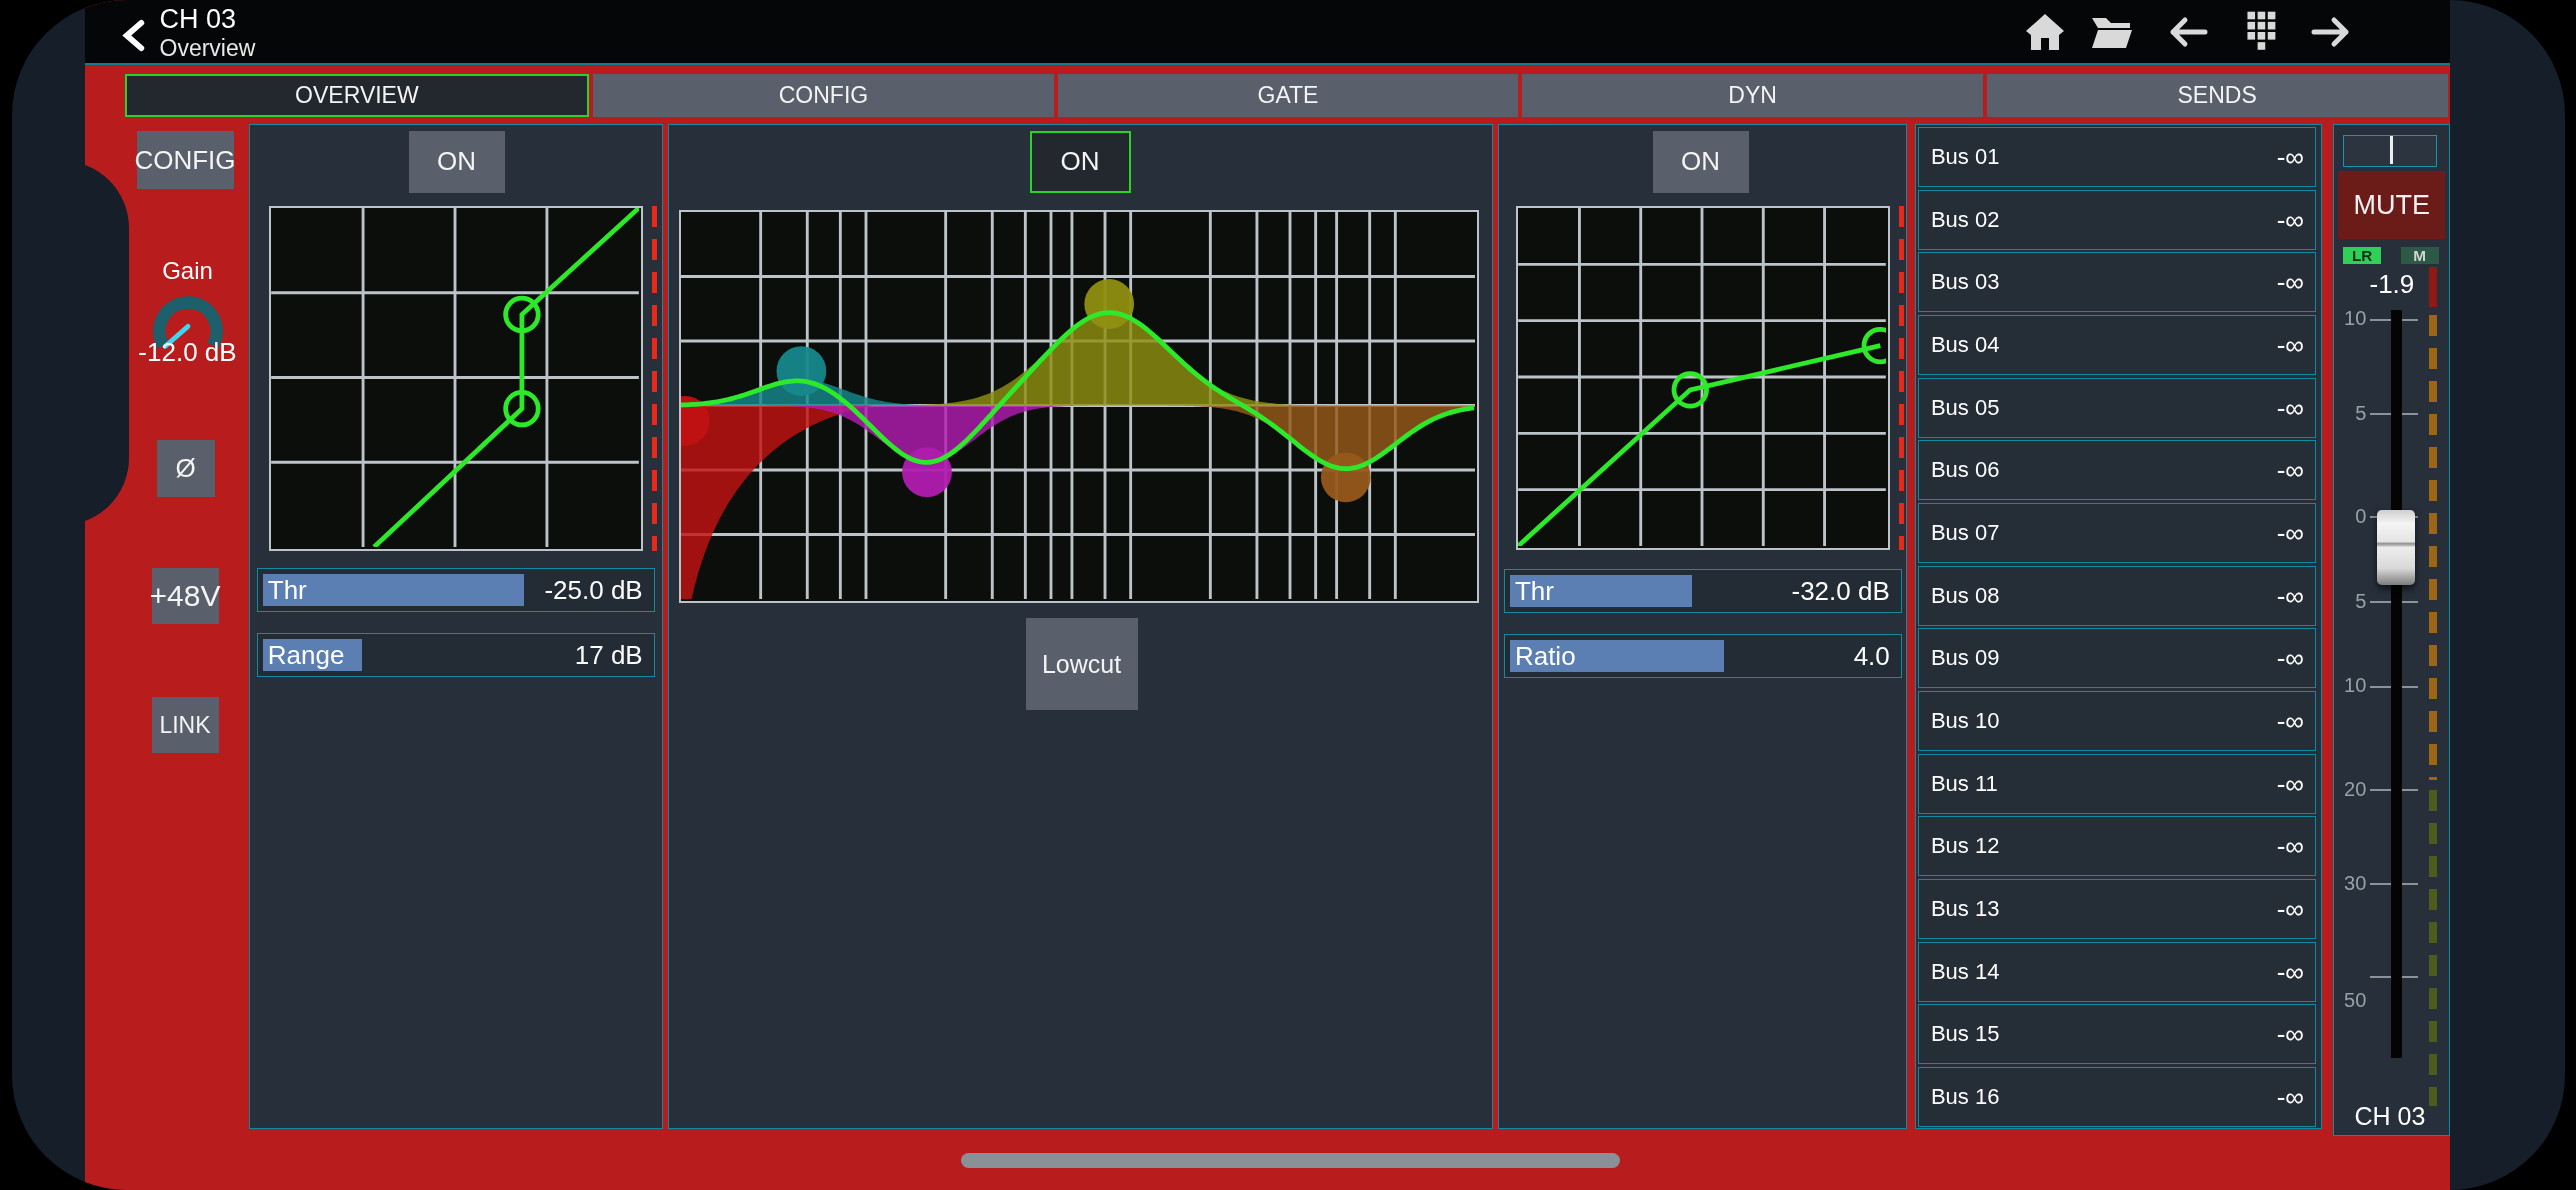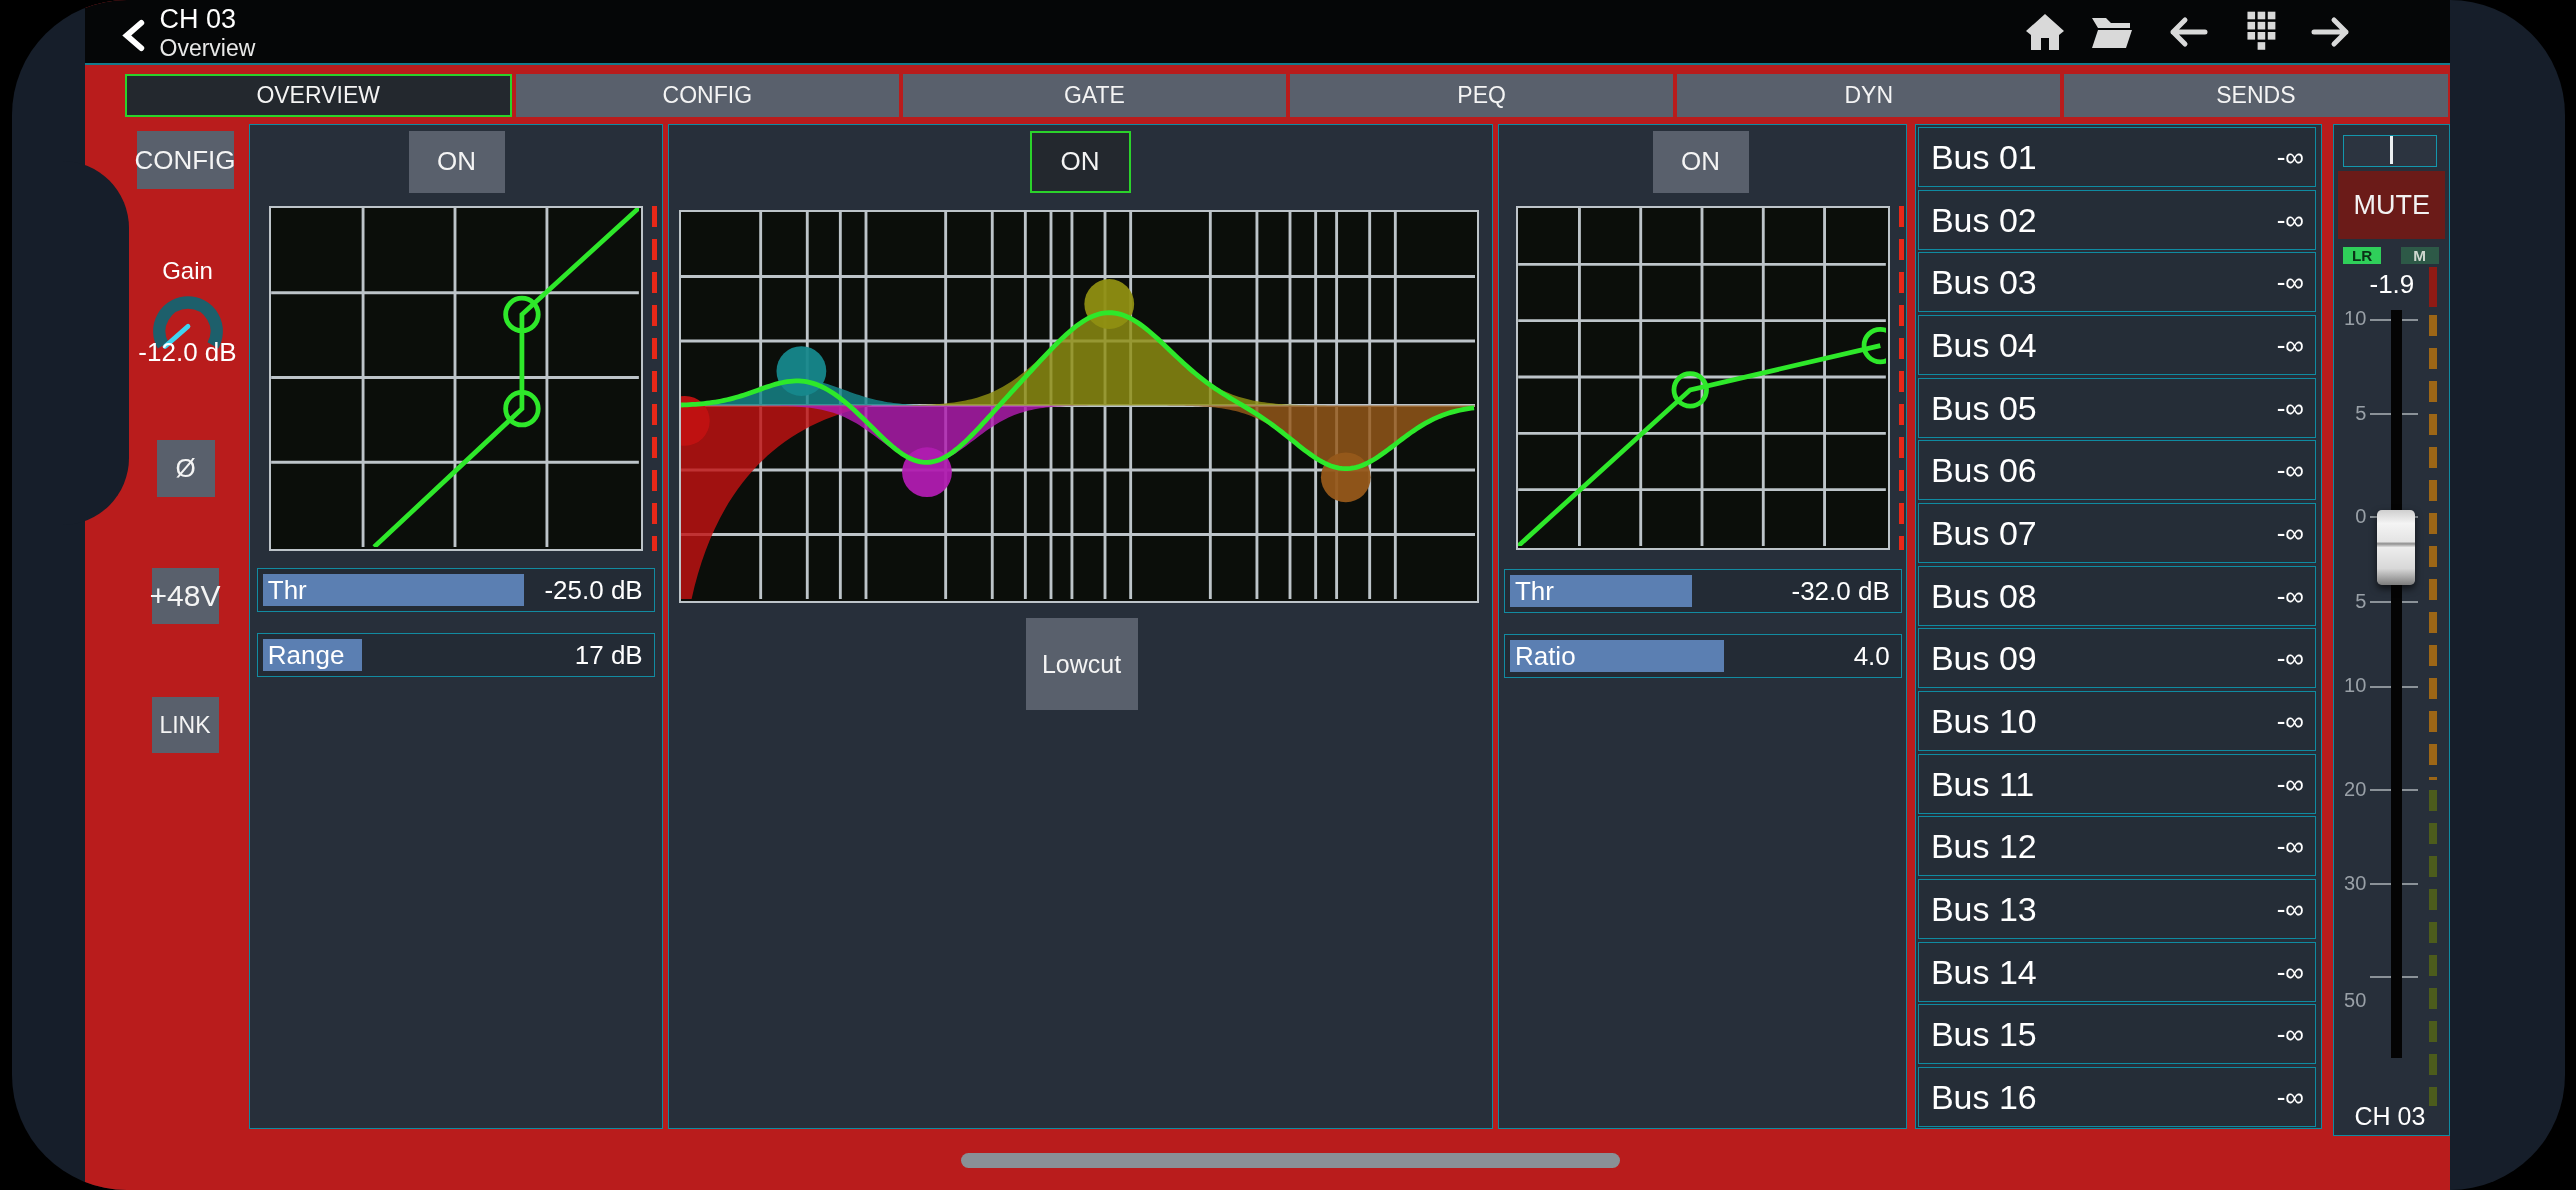--- a/index.html
+++ b/index.html
@@ -38,21 +38,21 @@
   .hslider .fill{position:absolute;left:4.8px;top:4.8px;bottom:4.8px;background:#5b7fb2;}
   .hslider .slabel{position:absolute;left:9.6px;top:50%;transform:translateY(-50%);
     font-size:26px;color:#fff;}
   .hslider .svalue{position:absolute;right:11.5px;top:50%;transform:translateY(-50%);
     font-size:26px;color:#fff;}
   
   .side-label{position:absolute;color:#fff;text-align:center;}
   
   .bus-row{position:absolute;left:2.9px;width:398px;height:60px;background:#252d37;
     border:1.9px solid #0f8ba1;box-sizing:border-box;color:#fff;}
-  .bus-row .bname{position:absolute;left:11.5px;top:50%;transform:translateY(-50%);font-size:34px;}
+  .bus-row .bname{position:absolute;left:11.5px;top:50%;transform:translateY(-50%);font-size:22px;}
   .bus-row .bval{position:absolute;right:11.5px;top:50%;transform:translateY(-50%);font-size:26px;}
   
   .panbox{position:absolute;left:9.6px;top:9.6px;width:94px;height:32px;border:1.9px solid #1397ad;
     background:#2c3440;box-sizing:border-box;}
   .panline{position:absolute;left:46px;top:0;width:2.9px;height:28px;background:#eceff1;}
   .mutebtn{position:absolute;left:4.8px;top:46px;width:107px;height:68px;background:#6b1b18;
     color:#f2f2f2;font-size:27px;display:flex;align-items:center;justify-content:center;}
   .badge{position:absolute;top:122px;width:38px;height:17px;font-size:15.3px;font-weight:bold;
     display:flex;align-items:center;justify-content:center;}
   .badge.lr{left:9.6px;background:#2fcf5a;color:#0b3317;}
@@ -117,21 +117,20 @@
      <div class="tb-icon" style="left:2223px">
        <svg viewBox="0 0 44 44">
               <path d="M4 22 H36 M36 22 L24 10 M36 22 L24 34" fill="none" stroke="#d9d9d9" stroke-width="5" stroke-linecap="round"></path>
             </svg></div>
    </div>
 
    <div class="tabbar" id="tabbar">
           <div class="tab active">OVERVIEW</div>
           <div class="tab">CONFIG</div>
           <div class="tab">GATE</div>
-          <div class="tab">PEQ</div>
           <div class="tab">DYN</div>
           <div class="tab">SENDS</div>
         </div>
 
    <div class="btn" style="left:52px;top:131px;width:97px;height:58px">CONFIG</div>
    <div class="side-label" style="left:36px;top:257px;width:134px;font-size:24px">Gain</div>
    <div class="knob">
      <svg viewBox="0 0 92 70">
        <path d="M 20 58 A 30 30 0 1 1 72 58" fill="none" stroke="#1d5f6b" stroke-width="13"></path>
        <line x1="46" y1="38" x2="22" y2="59" stroke="#3fd4f0" stroke-width="5" stroke-linecap="round"></line>

